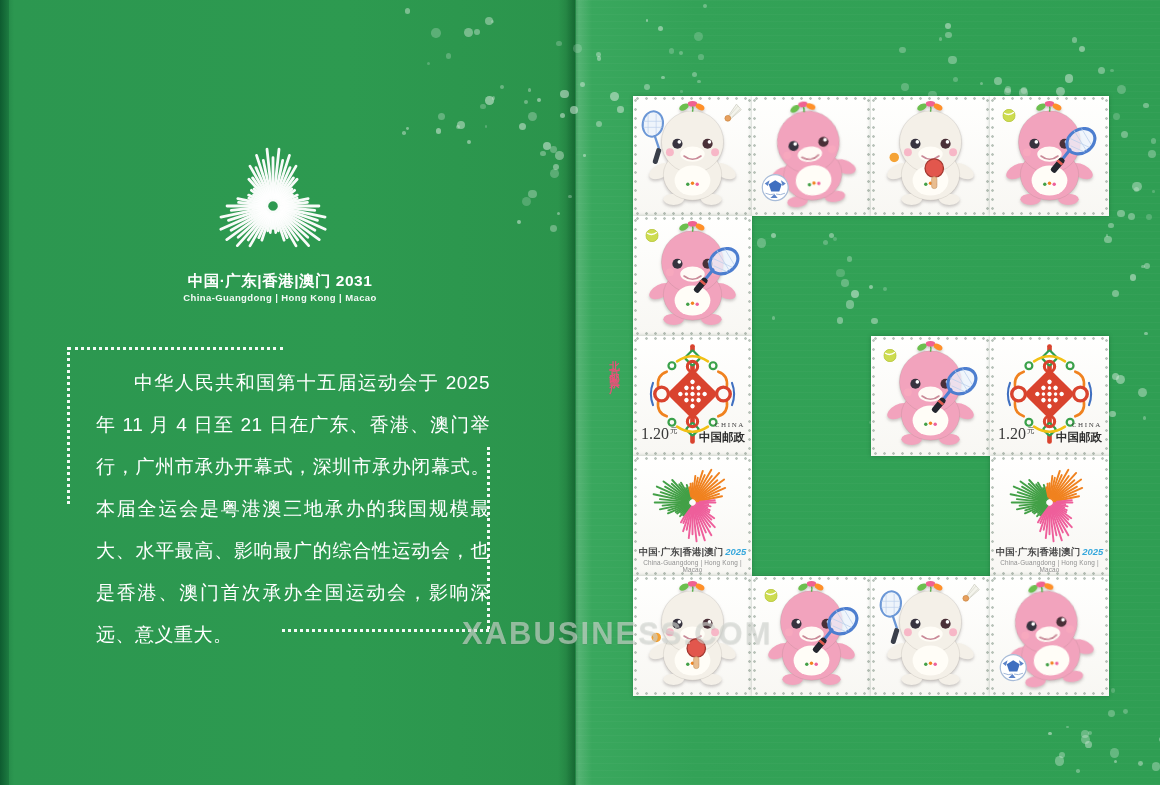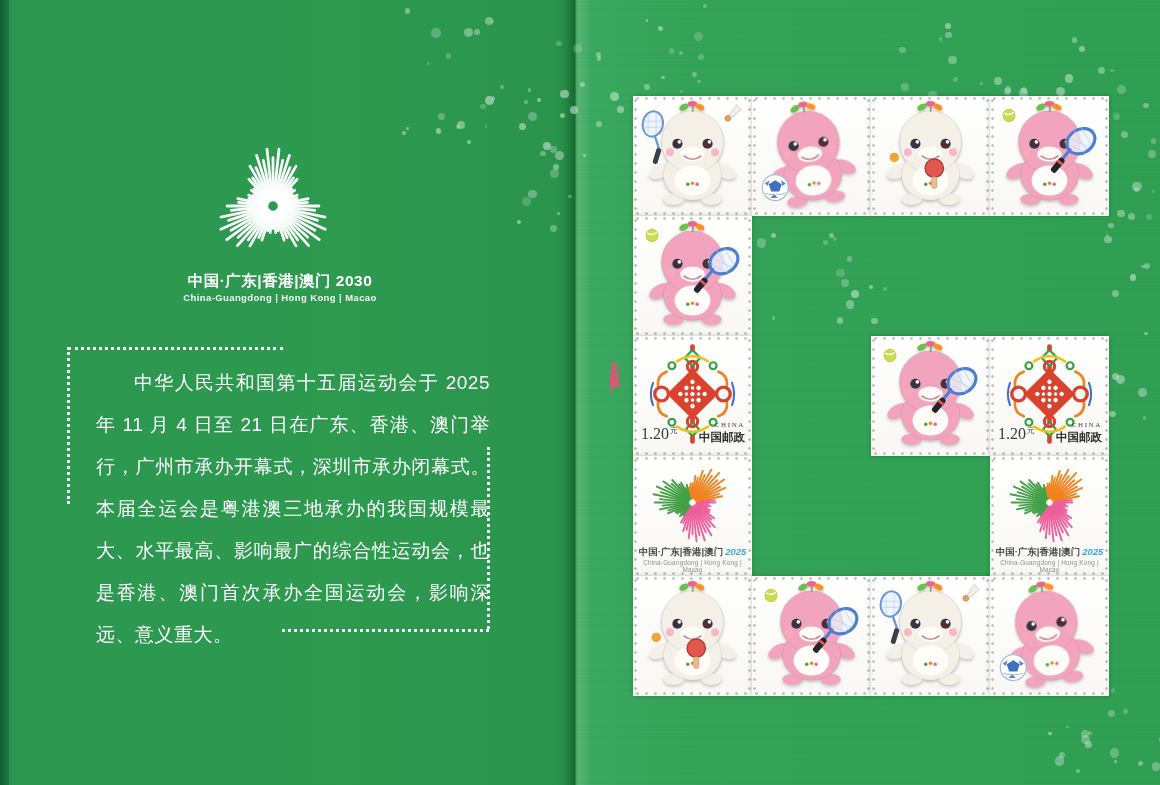--- a/index.html
+++ b/index.html
@@ -442,21 +442,21 @@
       <line x1="52.9" y1="46.0" x2="67.0" y2="26.6" stroke="#ffffff" stroke-width="2.3" stroke-linecap="round" opacity=".97"></line>
       <line x1="54.7" y1="44.8" x2="70.1" y2="27.7" stroke="#ffffff" stroke-width="2.3" stroke-linecap="round" opacity=".97"></line>
       <line x1="56.7" y1="44.0" x2="65.7" y2="35.8" stroke="#ffffff" stroke-width="2.3" stroke-linecap="round" opacity=".97"></line>
       <line x1="54.0" y1="47.1" x2="68.0" y2="36.9" stroke="#ffffff" stroke-width="2.3" stroke-linecap="round" opacity=".97"></line>
       <line x1="56.1" y1="46.5" x2="66.2" y2="40.7" stroke="#ffffff" stroke-width="2.3" stroke-linecap="round" opacity=".97"></line>
       <line x1="58.2" y1="46.3" x2="70.3" y2="40.9" stroke="#ffffff" stroke-width="2.3" stroke-linecap="round" opacity=".97"></line>
       <line x1="54.8" y1="48.5" x2="70.1" y2="43.5" stroke="#ffffff" stroke-width="2.3" stroke-linecap="round" opacity=".97"></line>
       <line x1="56.8" y1="48.5" x2="79.3" y2="43.8" stroke="#ffffff" stroke-width="2.3" stroke-linecap="round" opacity=".97"></line>
       <line x1="59.0" y1="49.1" x2="78.7" y2="47.0" stroke="#ffffff" stroke-width="2.3" stroke-linecap="round" opacity=".97"></line>
     </svg>
-  <div class="emblem-cap-cn">中国·广东|香港|澳门 2030</div>
+  <div class="emblem-cap-cn">中国·广东|香港|澳门 2031</div>
   <div class="emblem-cap-en">China-Guangdong | Hong Kong | Macao</div>
 
   <div class="dash d1"></div>
   <div class="dash d2"></div>
   <div class="dash d3"></div>
   <div class="dash d4"></div>
 
   <div class="intro">中华人民共和国第十五届运动会于 2025 年 11 月 4 日至 21 日在广东、香港、澳门举行，广州市承办开幕式，深圳市承办闭幕式。本届全运会是粤港澳三地承办的我国规模最大、水平最高、影响最广的综合性运动会，也是香港、澳门首次承办全国运动会，影响深远、意义重大。</div>
 
   <div class="margin-text">北京邮票厂</div>
@@ -684,13 +684,14 @@
   </svg>
 </div>
       <div class="cell" title="pink dolphin mascot with football" style="left: 357px; top: 480px;">
   <svg class="art" viewBox="0 0 120 120">
     <use href="#dolphin" class="dol c-pink" transform="rotate(-8 60 70)"></use>
     <use href="#ball-foot" x="6" y="78" width="31" height="31"></use>
   </svg>
 </div>
     </div>
 
+  <div class="watermark">XABUSINESS.COM</div>
 </div>
 
 </body></html>

